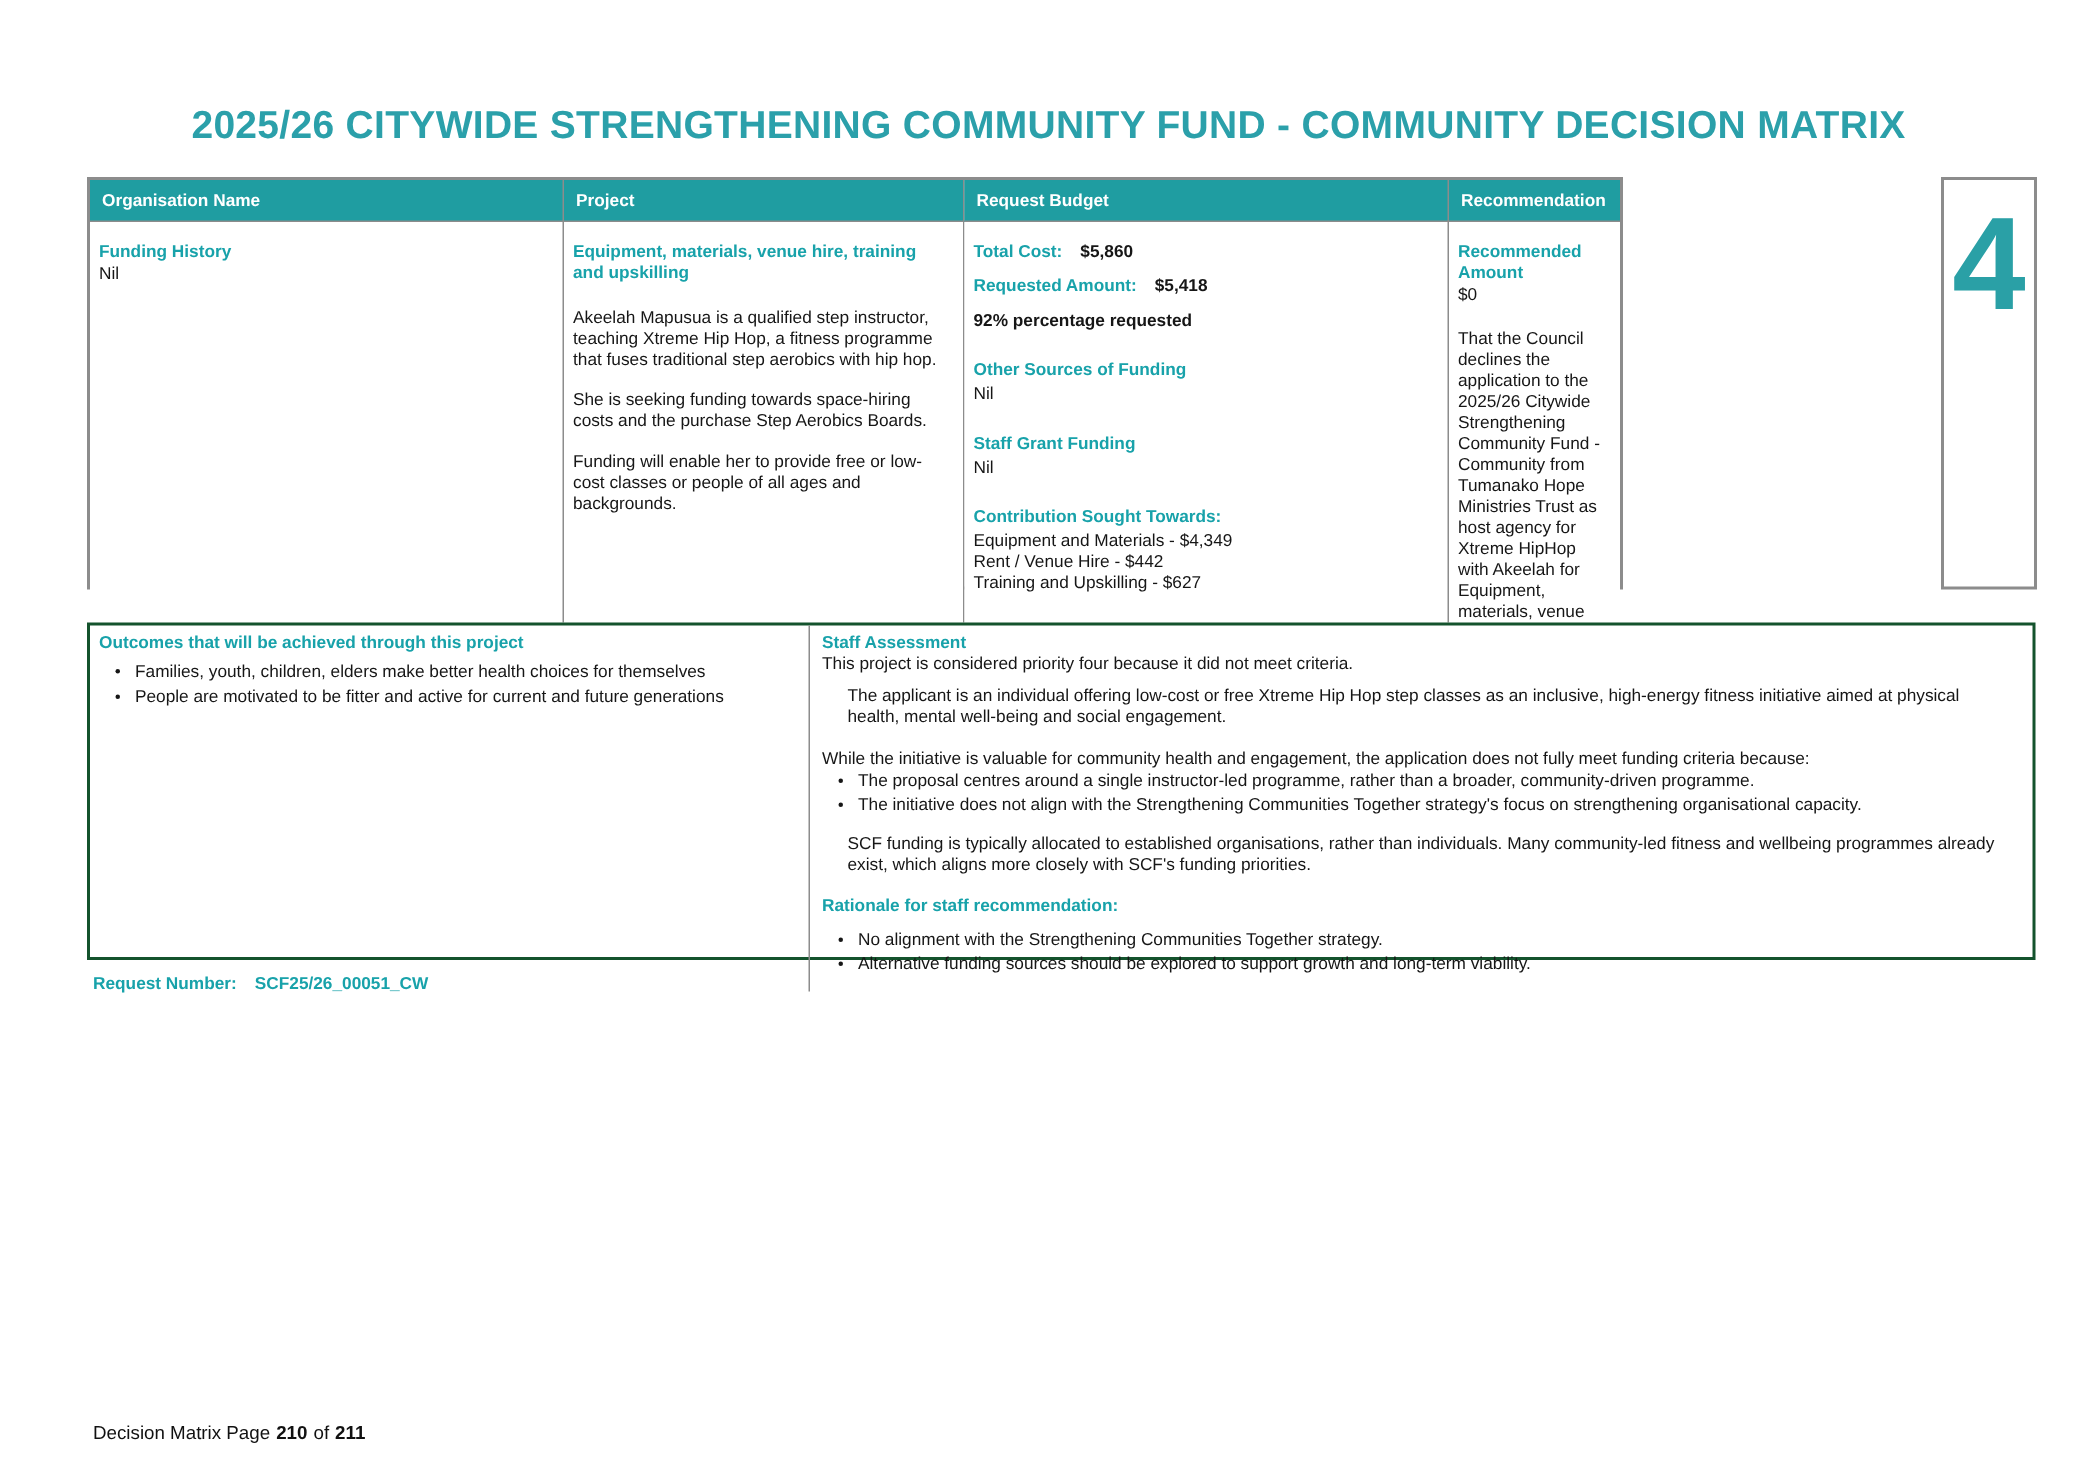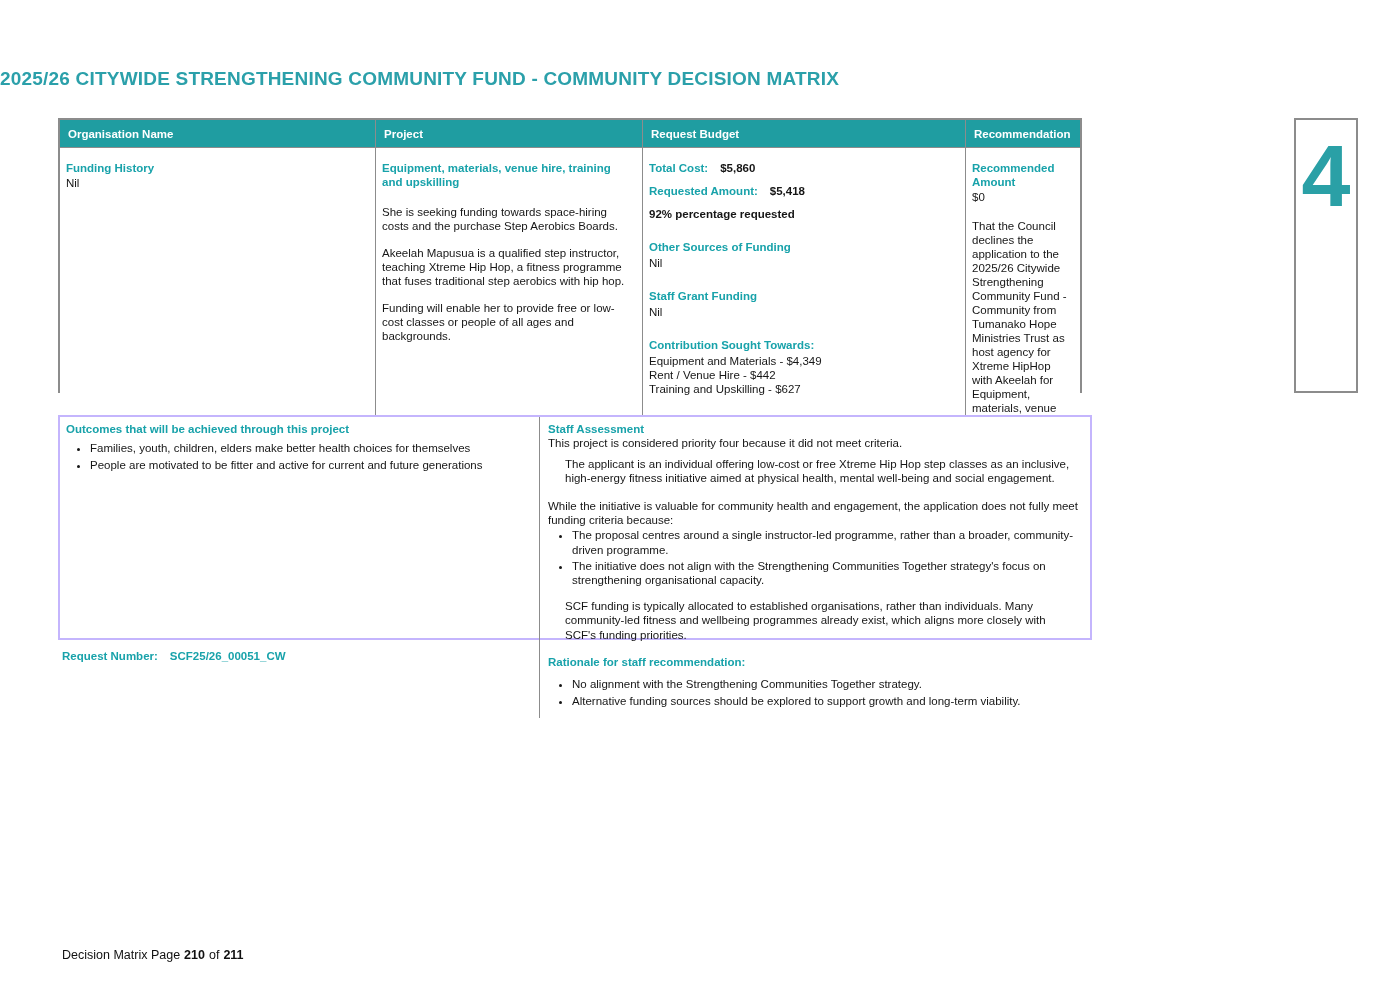--- a/index.html
+++ b/index.html
@@ -9,21 +9,22 @@
     font-family:"Liberation Sans", sans-serif;
     color:#161616;
     overflow:hidden;
   }
   .teal{color:#18A2AA;font-weight:bold;}
   .bold{font-weight:bold;}
 
   
   .page-title{
     position:absolute;left:0;right:0;top:68px;
-    font-size:19px;font-weight:bold;color:#2BA0AA;
+    text-align:center;
+    font-size:26px;font-weight:bold;color:#2BA0AA;
     letter-spacing:0.2px;
   }
 
   
   .matrix{
     position:absolute;left:58px;top:118px;
     width:1024px;height:275px;
     border:2px solid #8c8c8c;
     box-sizing:border-box;
     display:grid;
@@ -78,22 +79,22 @@
   .rank-box .digit{
     display:block;
     margin-top:16px;
     font-size:88px;line-height:0.9;
     font-weight:bold;color:#2AA0A6;
   }
 
   
   .bottom-box{
     position:absolute;left:58px;top:415px;
-    width:1034px;height:225px;
-    border:2px solid #c4b5fd;
+    width:1299px;height:225px;
+    border:2px solid #14532d;
     box-sizing:border-box;
     display:grid;
     grid-template-columns:480px 1fr;
     background:#ffffff;
   }
   .outcomes-cell{
     border-right:1.5px solid #8c8c8c;
     padding:5px 10px 8px 6px;
     font-size:11.5px;line-height:1.25;
     box-sizing:border-box;
@@ -141,22 +142,22 @@
   <div class="hcell">Request Budget</div>
   <div class="hcell last">Recommendation</div>
 
   <div class="bcell">
     <div class="teal label-line">Funding History</div>
     <div>Nil</div>
   </div>
 
   <div class="bcell">
     <div class="teal proj-title">Equipment, materials, venue hire, training and upskilling</div>
+    <p class="para">Akeelah Mapusua is a qualified step instructor, teaching Xtreme Hip Hop, a fitness programme that fuses traditional step aerobics with hip hop.</p>
     <p class="para">She is seeking funding towards space-hiring costs and the purchase Step Aerobics Boards.</p>
-    <p class="para">Akeelah Mapusua is a qualified step instructor, teaching Xtreme Hip Hop, a fitness programme that fuses traditional step aerobics with hip hop.</p>
     <p class="para">Funding will enable her to provide free or low-cost classes or people of all ages and backgrounds.</p>
   </div>
 
   <div class="bcell">
     <div class="b-line">
       <span class="teal">Total Cost:</span><span class="val">$5,860</span>
     </div>
     <div class="b-line">
       <span class="teal">Requested Amount:</span><span class="val">$5,418</span>
     </div>

